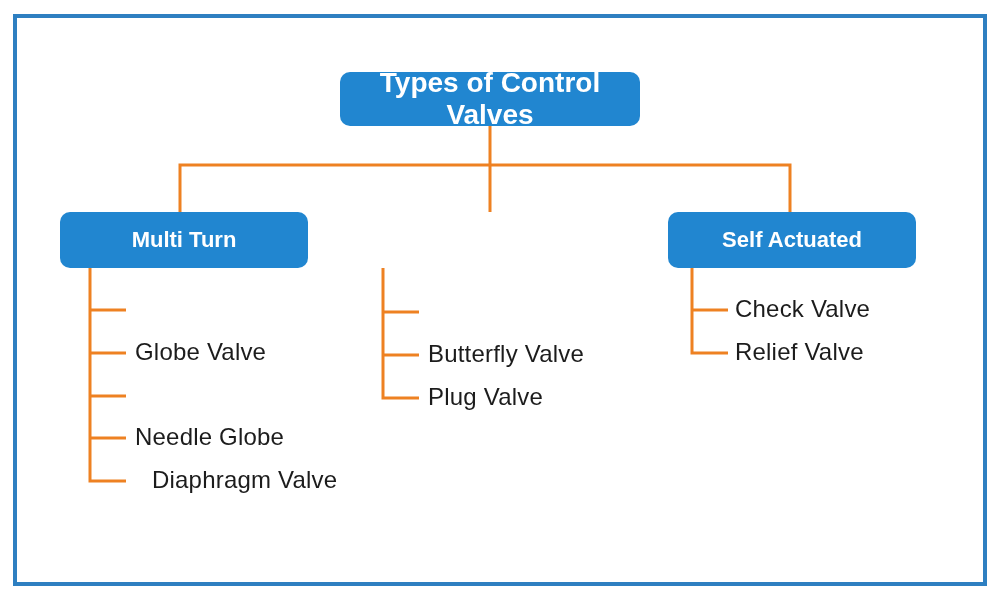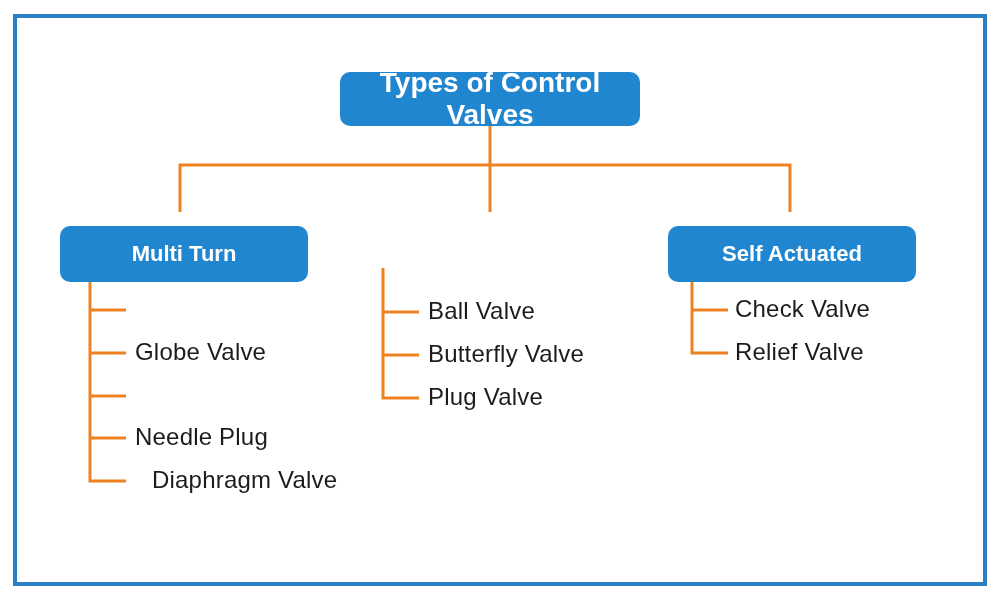--- a/index.html
+++ b/index.html
@@ -51,21 +51,20 @@
     top: 72px;
     width: 300px;
     height: 54px;
     font-size: 28px;
   }
   .node.branch {
     top: 212px;
     width: 248px;
     height: 56px;
     font-size: 22px;
-    margin-top: 14px;
   }
   .leaf {
     position: absolute;
     transform: translateY(-52%);
     color: var(--text, #1c1c1c);
     font-size: 24px;
     white-space: nowrap;
     letter-spacing: 0.2px;
   }
 </style>
@@ -86,23 +85,22 @@
 
     <path d="M692 268 V354.5 M690.5 310 H728 M690.5 353 H728"></path>
   </svg>
 
   <div class="node root">Types of Control Valves</div>
 
   <div class="node branch" style="left:60px">Multi Turn</div>
   <div class="node branch" style="left:668px">Self Actuated</div>
 
   <div class="leaf" style="left:135px; top:353px">Globe Valve</div>
-  <div class="leaf" style="left:135px; top:438px">Needle Plug</div>
+  <div class="leaf" style="left:135px; top:438px">Needle Globe</div>
   <div class="leaf" style="left:152px; top:481px">Diaphragm Valve</div>
 
-  <div class="leaf" style="left:428px; top:312px">Ball Valve</div>
   <div class="leaf" style="left:428px; top:355px">Butterfly Valve</div>
   <div class="leaf" style="left:428px; top:398px">Plug Valve</div>
 
   <div class="leaf" style="left:735px; top:310px">Check Valve</div>
   <div class="leaf" style="left:735px; top:353px">Relief Valve</div>
 
 </div>
 
 </body></html>

